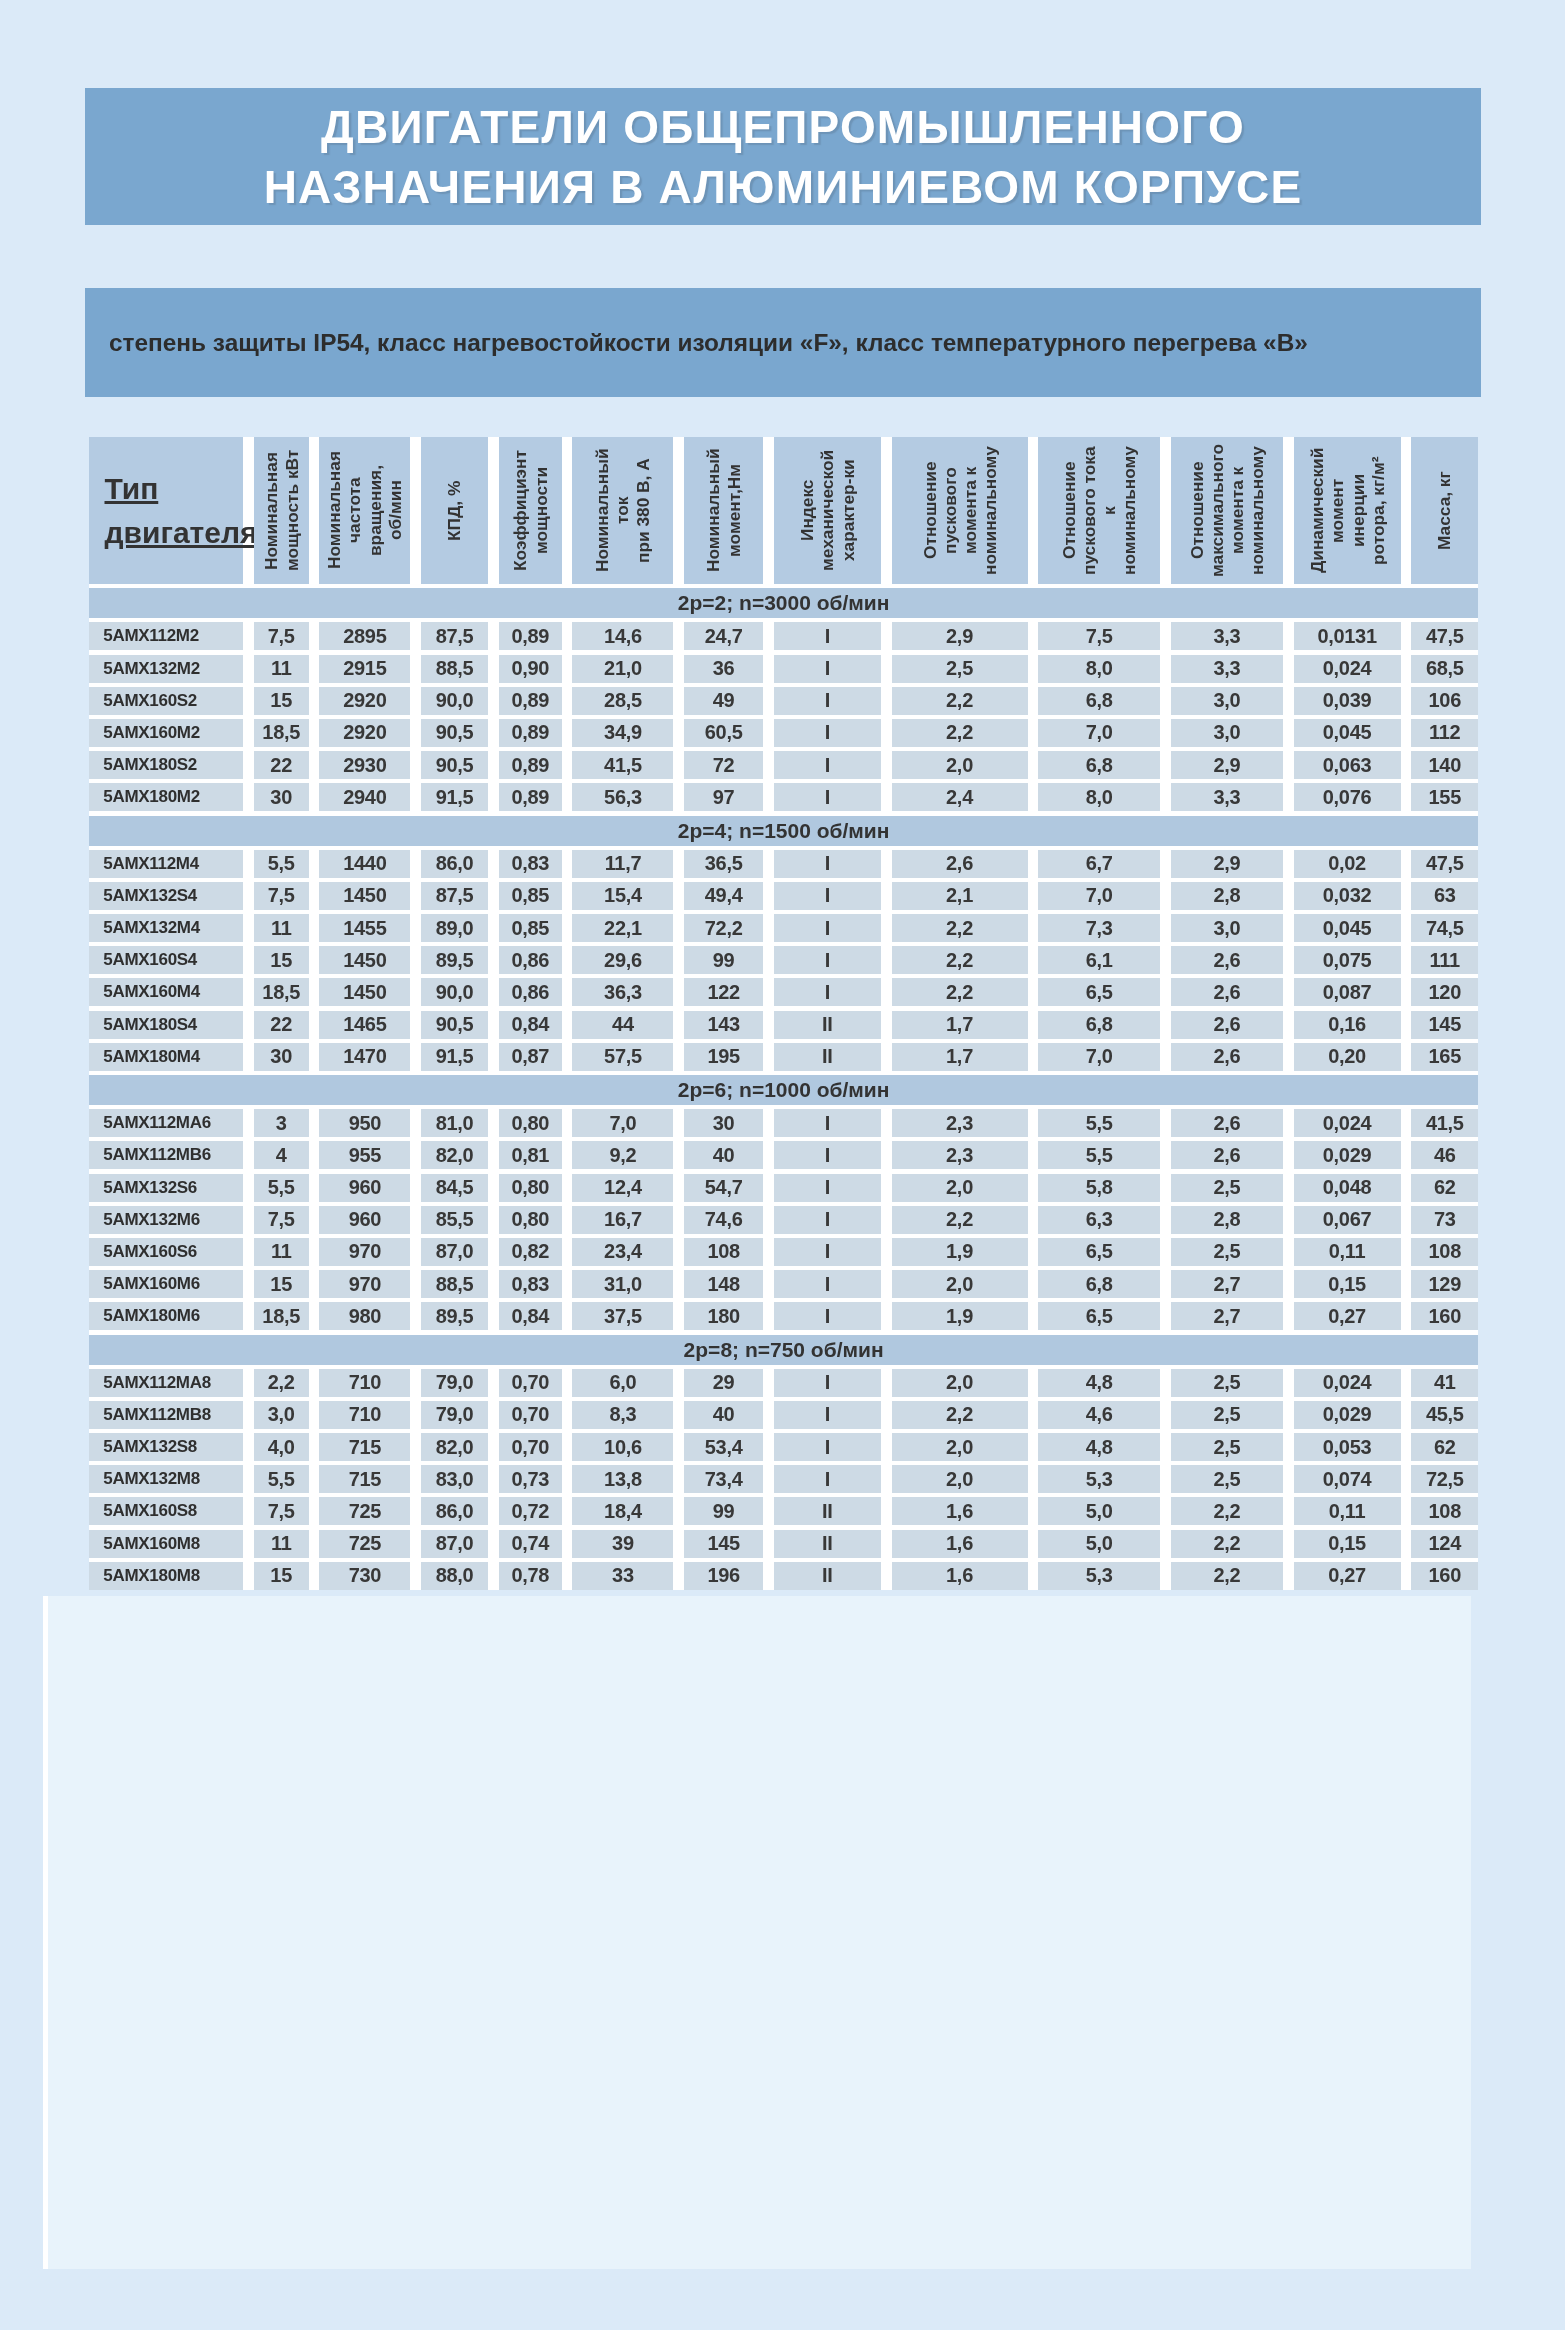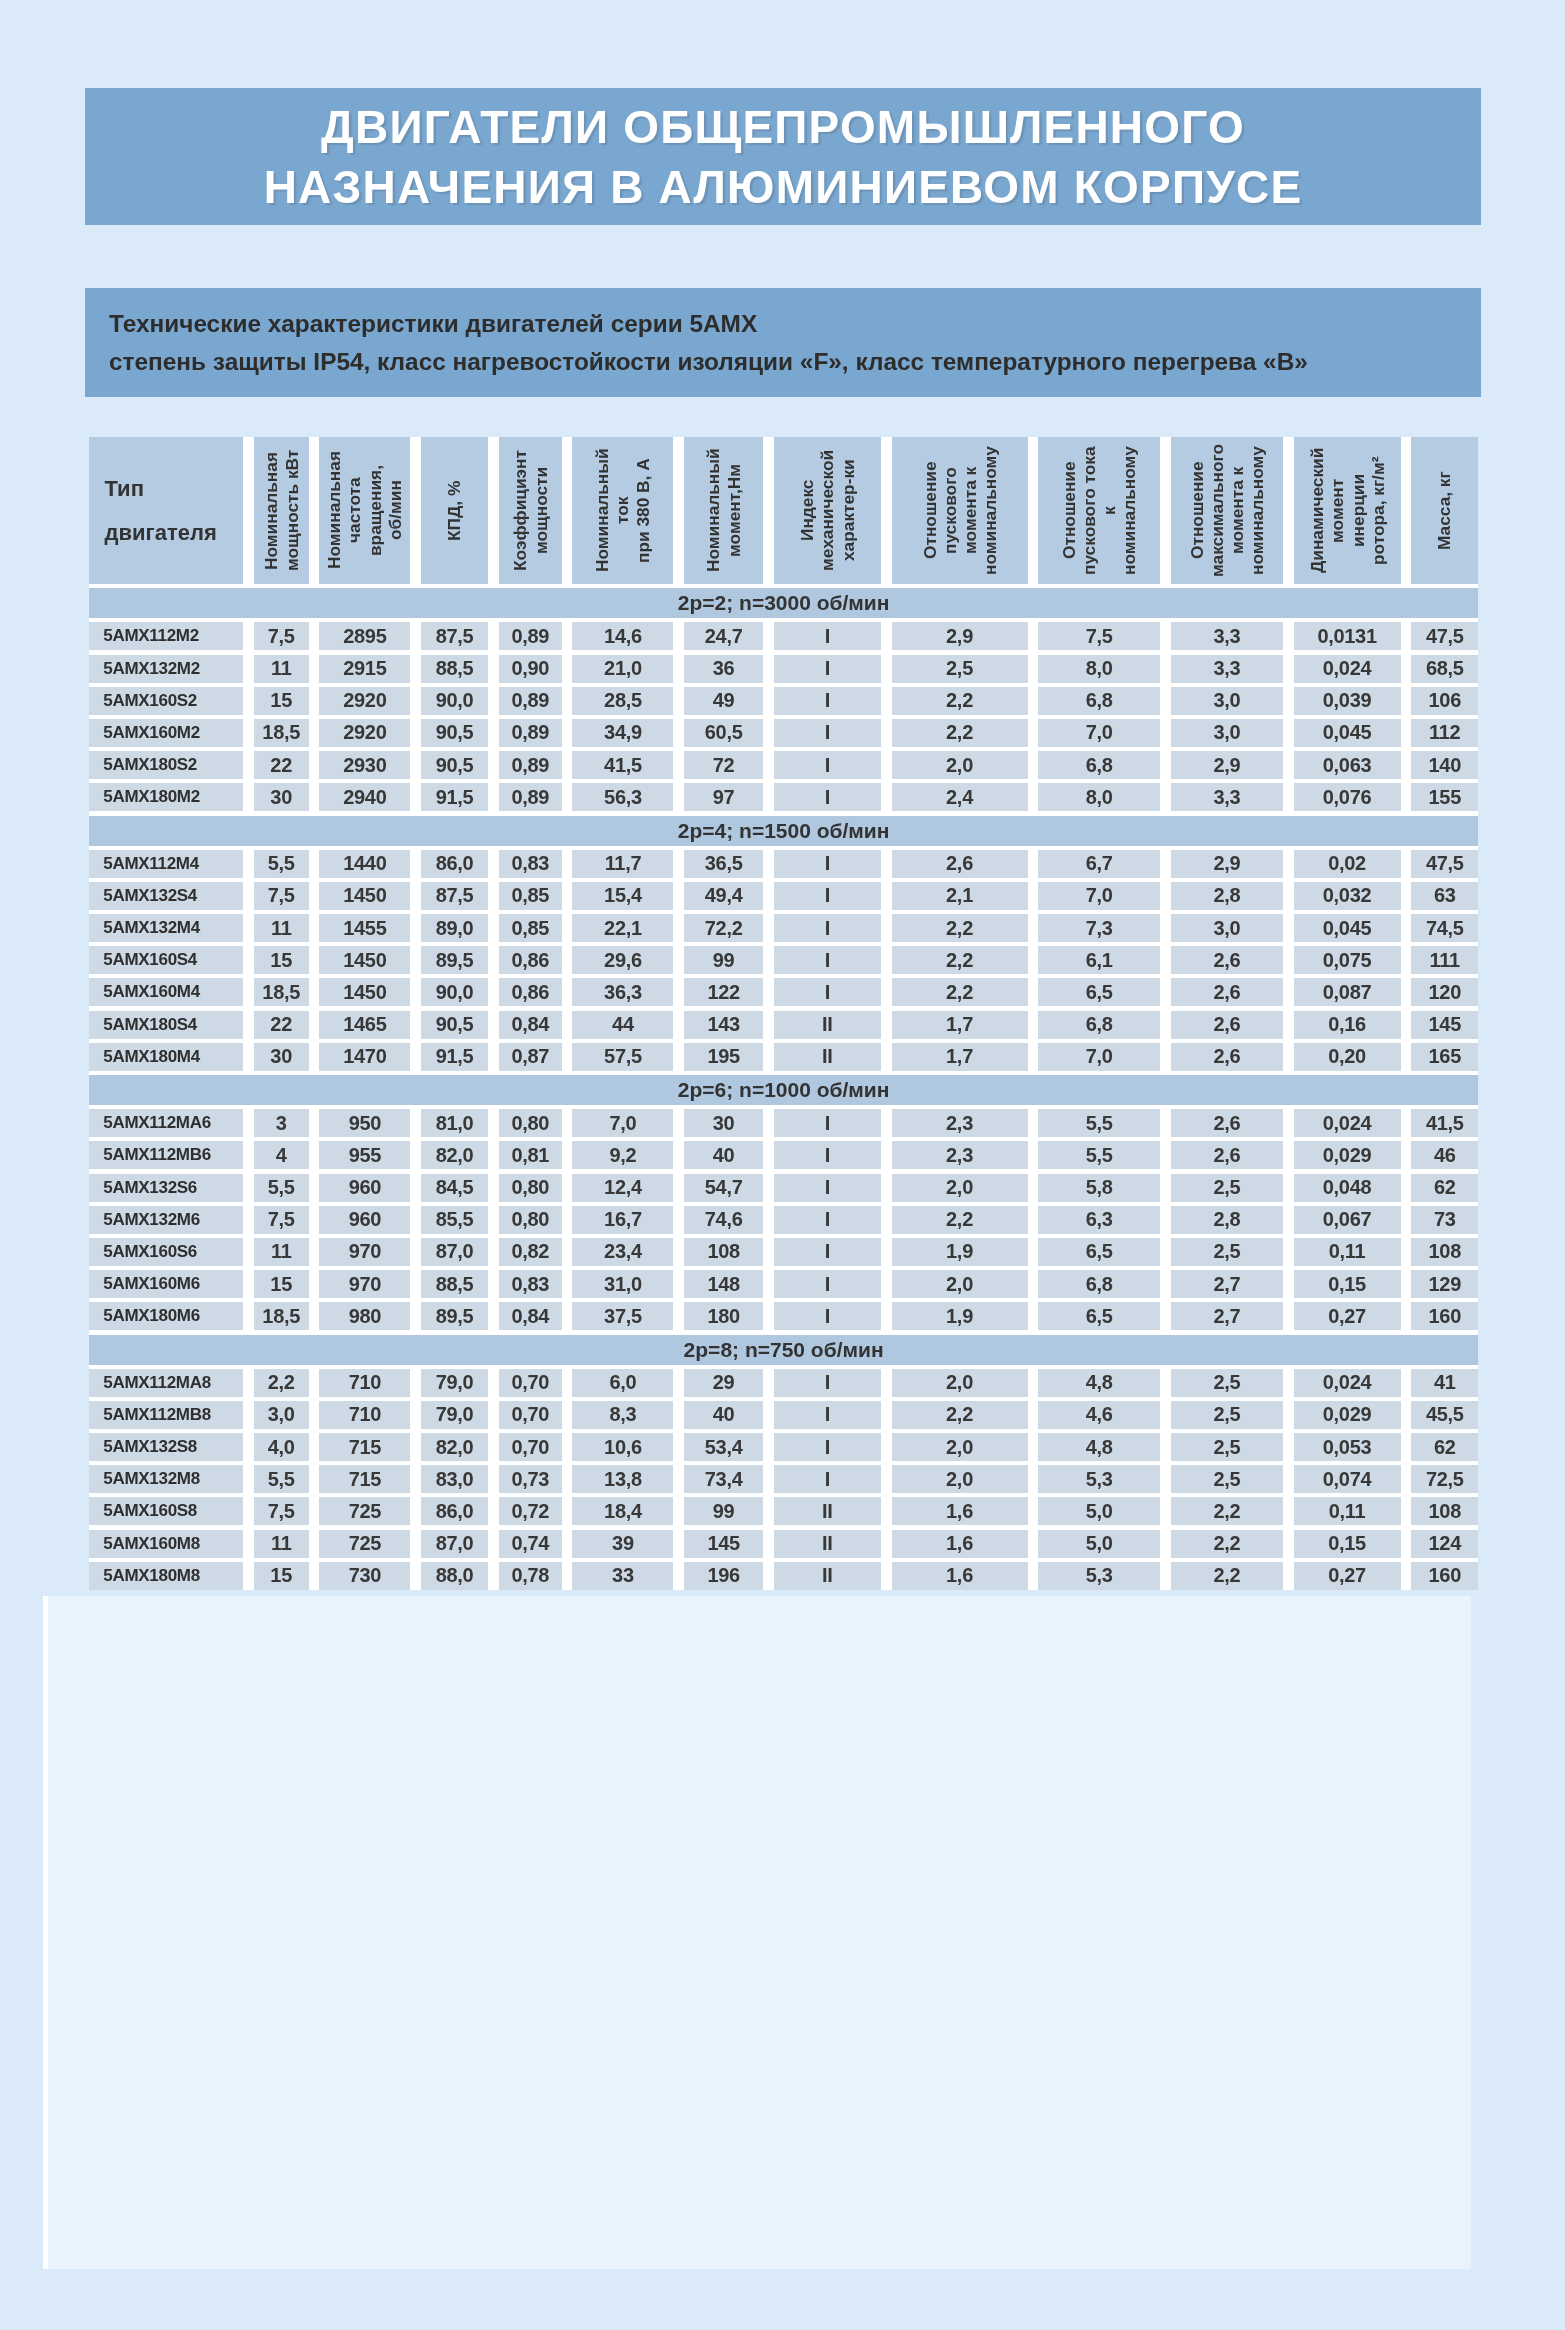--- a/index.html
+++ b/index.html
@@ -17,21 +17,21 @@
           display:flex;flex-direction:column;justify-content:center;padding-left:24px;box-sizing:border-box;}
   .subtitle .s-line{color:#2d2d2d;font-weight:700;font-size:24.4px;line-height:38px;white-space:nowrap;}
 
   
   .motor-table{position:absolute;left:89px;top:437px;width:1389px;background:#ffffff;
           display:grid;
           grid-template-columns:154px 55px 91px 67px 63px 101px 79px 107px 136px 122px 112px 107px 67px;
           column-gap:10.7px;row-gap:4.2px;}
   .hcell{background:#b4cbe2;height:147px;box-sizing:border-box;color:#333333;}
   .type-head{display:flex;flex-direction:column;justify-content:center;padding-left:15.5px;
-          font-size:22px;font-weight:700;line-height:44px;white-space:pre-line;}
+          font-size:30px;font-weight:700;line-height:44px;white-space:pre-line;text-decoration:underline;}
   .rot-head{display:flex;align-items:center;justify-content:center;text-align:center;
           writing-mode:vertical-rl;transform:rotate(180deg);
           font-size:17.3px;font-weight:700;line-height:1.16;white-space:pre-line;}
   .band{grid-column:1/-1;background:#b0c8df;height:30px;display:flex;align-items:center;justify-content:center;
           font-size:21px;font-weight:700;color:#333333;}
   .cell{background:#cddae5;height:28px;display:flex;align-items:center;justify-content:center;
           font-size:20px;font-weight:600;color:#383838;letter-spacing:-0.3px;}
   .cell.type{justify-content:flex-start;padding-left:14.3px;box-sizing:border-box;
           font-size:17px;font-weight:700;color:#2f2f2f;}
 
@@ -43,21 +43,20 @@
 <body>
 
 <div class="page">
 
   <div class="banner">
     <div class="t-line">ДВИГАТЕЛИ ОБЩЕПРОМЫШЛЕННОГО</div>
     <div class="t-line">НАЗНАЧЕНИЯ В АЛЮМИНИЕВОМ КОРПУСЕ</div>
   </div>
 
   <div class="subtitle">
-    <div class="s-line">Технические характеристики двигателей серии 5АМХ</div>
     <div class="s-line">степень защиты IP54, класс нагревостойкости изоляции «F», класс температурного перегрева «В»</div>
   </div>
 
   <div class="motor-table" id="motor-table">
     <div class="hcell type-head">Тип
 двигателя</div>
     <div class="hcell rot-head">Номинальная
 мощность кВт</div>
     <div class="hcell rot-head">Номинальная
 частота

